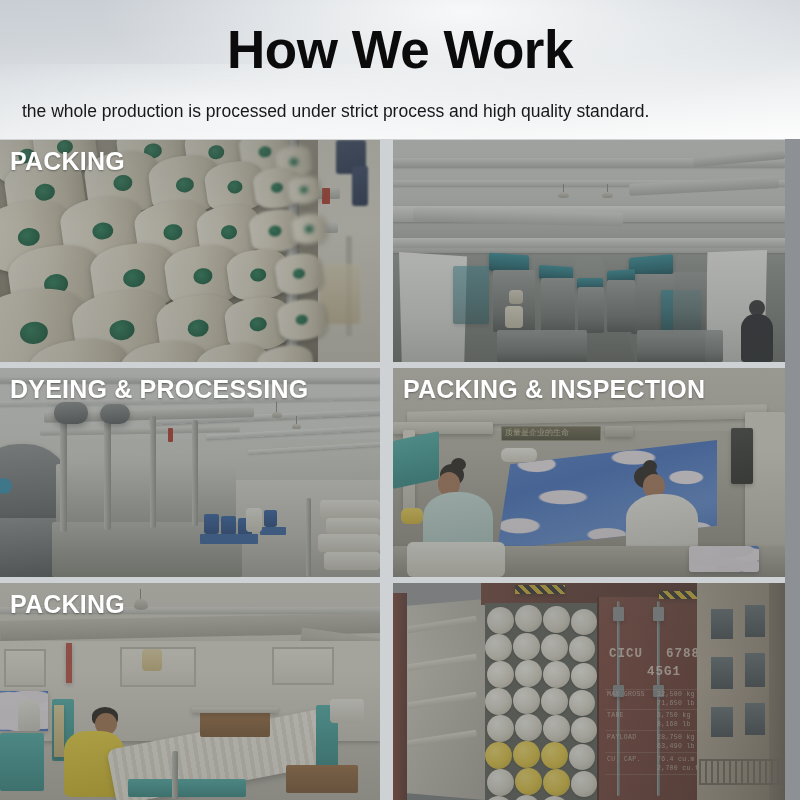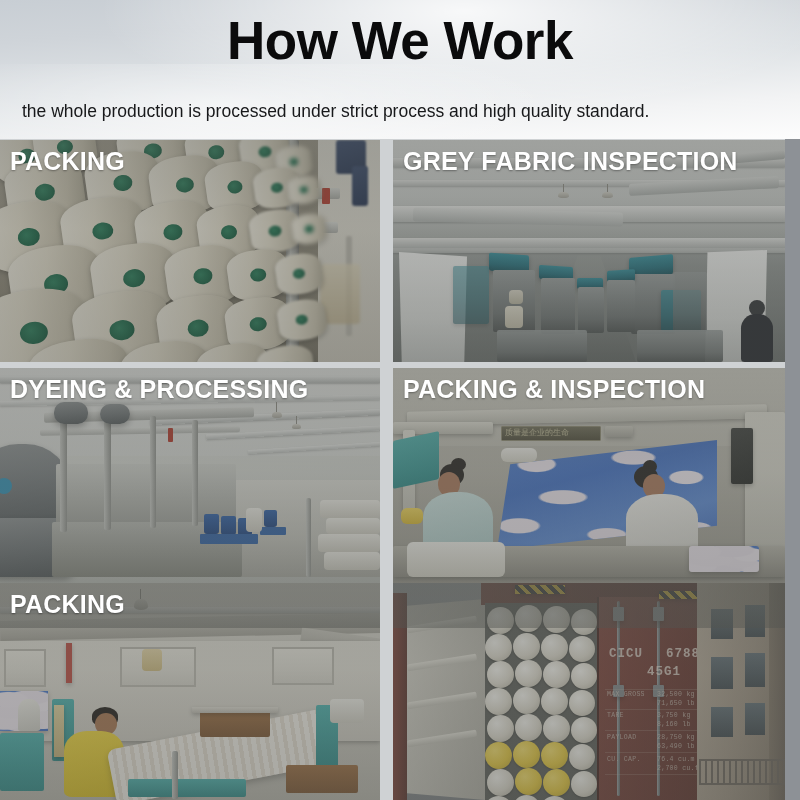--- a/index.html
+++ b/index.html
@@ -34,21 +34,21 @@
   }
   .header:after {
     content: "";
     position: absolute;
     left: -5%; top: 46%;
     width: 110%; height: 60%;
     background: radial-gradient(ellipse 460px 90px at 30% 50%, rgba(255,255,255,0.55), rgba(255,255,255,0) 72%);
   }
   .header-title {
     position: absolute;
-    left: 0; top: 11px;
+    left: 0; top: 20px;
     width: 800px;
     text-align: center;
     font-size: 53px;
     line-height: 60px;
     font-weight: bold;
     letter-spacing: -0.5px;
     color: #0b0b0c;
     z-index: 3;
   }
   .header-sub {
@@ -75,21 +75,21 @@
   .cell {
     position: absolute;
     overflow: hidden;
     background: #6e6f6a;
   }
   
   .c-left  { left: 0px;   width: 380px; }
   .c-right { left: 393px; width: 392px; }
   
   .r1 { top: 1px;   height: 222px; }
-  .r2 { top: 229px; height: 260px; }
+  .r2 { top: 229px; height: 209px; }
   .r3 { top: 444px; height: 217px; }
 
   .photo {
     position: absolute;
     left: 0; top: 0;
     width: 100%; height: 100%;
   }
   
   .veil {
     position: absolute;
@@ -575,21 +575,20 @@
         <div class="machine-body" style="left:104px;top:190px;width:90px;height:32px;opacity:.9;"></div>
         <div class="machine-body" style="left:244px;top:190px;width:86px;height:32px;opacity:.9;"></div>
 
         <div class="roll-stack" style="left:112px;top:166px;width:18px;height:22px;background:linear-gradient(180deg,#e8e4d4,#c8c2ae);"></div>
         <div class="roll-stack" style="left:116px;top:150px;width:14px;height:14px;background:linear-gradient(180deg,#e0dccd,#bdb8a4);"></div>
 
         <div class="person-head" style="left:356px;top:160px;width:16px;height:16px;"></div>
         <div class="person-dark" style="left:348px;top:174px;width:32px;height:48px;"></div>
       </div>
       <div class="veil"></div>
-      <div class="cell-label">GREY FABRIC INSPECTION</div>
     </div>
 
     <div class="cell c-left r2">
       <div class="photo dye-bg">
         <div class="dye-roof"></div>
         <div class="beam" style="left:0;top:8px;width:380px;height:7px;"></div>
         <div class="beam" style="left:0;top:30px;width:380px;height:5px;opacity:.7;transform:rotate(-1deg);"></div>
         <div class="beam" style="left:150px;top:46px;width:230px;height:6px;transform:rotate(-2.5deg);"></div>
         <div class="beam" style="left:206px;top:62px;width:174px;height:5px;transform:rotate(-3deg);opacity:.8;"></div>
         <div class="beam" style="left:248px;top:78px;width:132px;height:4px;transform:rotate(-3.5deg);opacity:.7;"></div>

